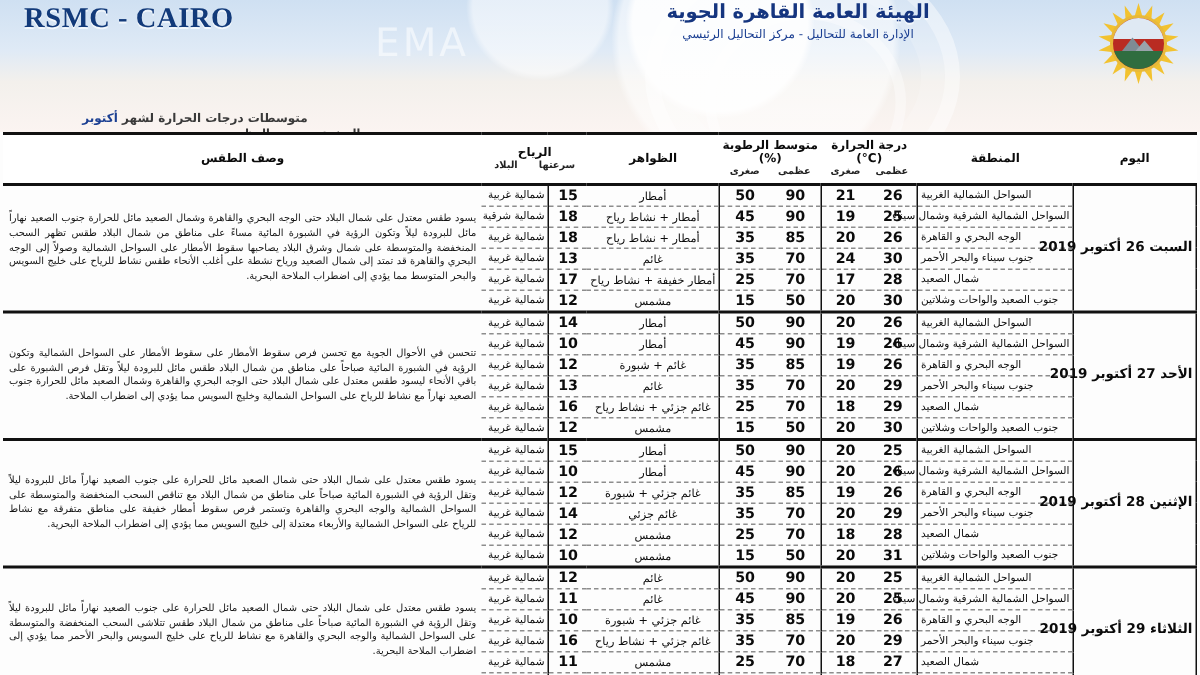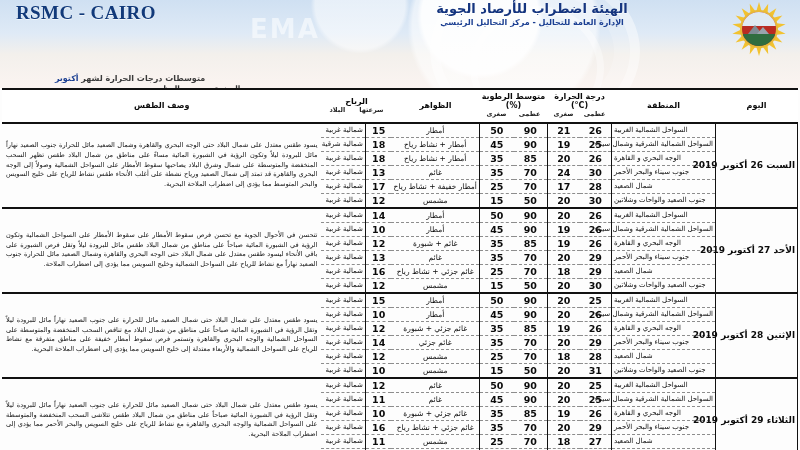--- a/index.html
+++ b/index.html
@@ -34,21 +34,21 @@
     box-shadow:0 0 0 16px rgba(255,255,255,.18) inset;
     pointer-events:none;
   }
   .faint-rings2{
     position:absolute;left:470px;top:6px;width:120px;height:110px;
     border-radius:50%;border:7px solid rgba(255,255,255,.38);
     pointer-events:none;
   }
   .ghost-text{
     position:absolute;left:250px;top:14px;
-    font-size:26px;font-weight:bold;color:rgba(255,255,255,.55);
+    font-size:26px;font-weight:normal;color:rgba(255,255,255,.55);
     letter-spacing:2px;direction:ltr;
     pointer-events:none;
   }
 
   
   .rsmc{
     position:absolute;left:16px;top:2px;
     direction:ltr;
     font-family:"Liberation Serif","DejaVu Serif",serif;
     font-size:19px;font-weight:bold;color:#123a7a;
@@ -58,21 +58,21 @@
 
   
   .authority{
     position:absolute;right:118px;top:1px;text-align:center;width:300px;
   }
   .authority .line1{
     font-size:13px;font-weight:bold;color:#15357f;letter-spacing:.3px;
     text-shadow:0 1px 0 rgba(255,255,255,.65);
   }
   .authority .line2{
-    font-size:8px;font-weight:bold;color:#1b3f92;margin-top:2px;
+    font-size:8px;font-weight:normal;color:#1b3f92;margin-top:2px;
   }
 
   
   .logo-wrap{
     position:absolute;right:10px;top:1px;width:62px;height:56px;
   }
   .sunburst{position:absolute;inset:0;}
   .emblem{
     position:absolute;left:50%;top:50%;transform:translate(-50%,-50%);
     width:34px;height:34px;border-radius:50%;
@@ -184,21 +184,21 @@
 <div id="sheet">
 
   <div class="header-band">
     <div class="faint-rings"></div>
     <div class="faint-rings2"></div>
     <div class="ghost-text">EMA</div>
 
     <div class="rsmc">RSMC - CAIRO</div>
 
     <div class="authority">
-      <div class="line1">الهيئة اضطراب للأرصاد الجوية</div>
+      <div class="line1">الهيئة العامة القاهرة الجوية</div>
       <div class="line2">الإدارة العامة للتحاليل - مركز التحاليل الرئيسي</div>
     </div>
 
     <div class="logo-wrap">
       <svg class="sunburst" viewBox="0 0 62 56">
         <g transform="translate(31,28)">
           <g fill="#f2c230">
             <polygon points="0,-27 3.2,-16 -3.2,-16"></polygon>
             <polygon points="0,-27 3.2,-16 -3.2,-16" transform="rotate(20)"></polygon>
             <polygon points="0,-27 3.2,-16 -3.2,-16" transform="rotate(40)"></polygon>

